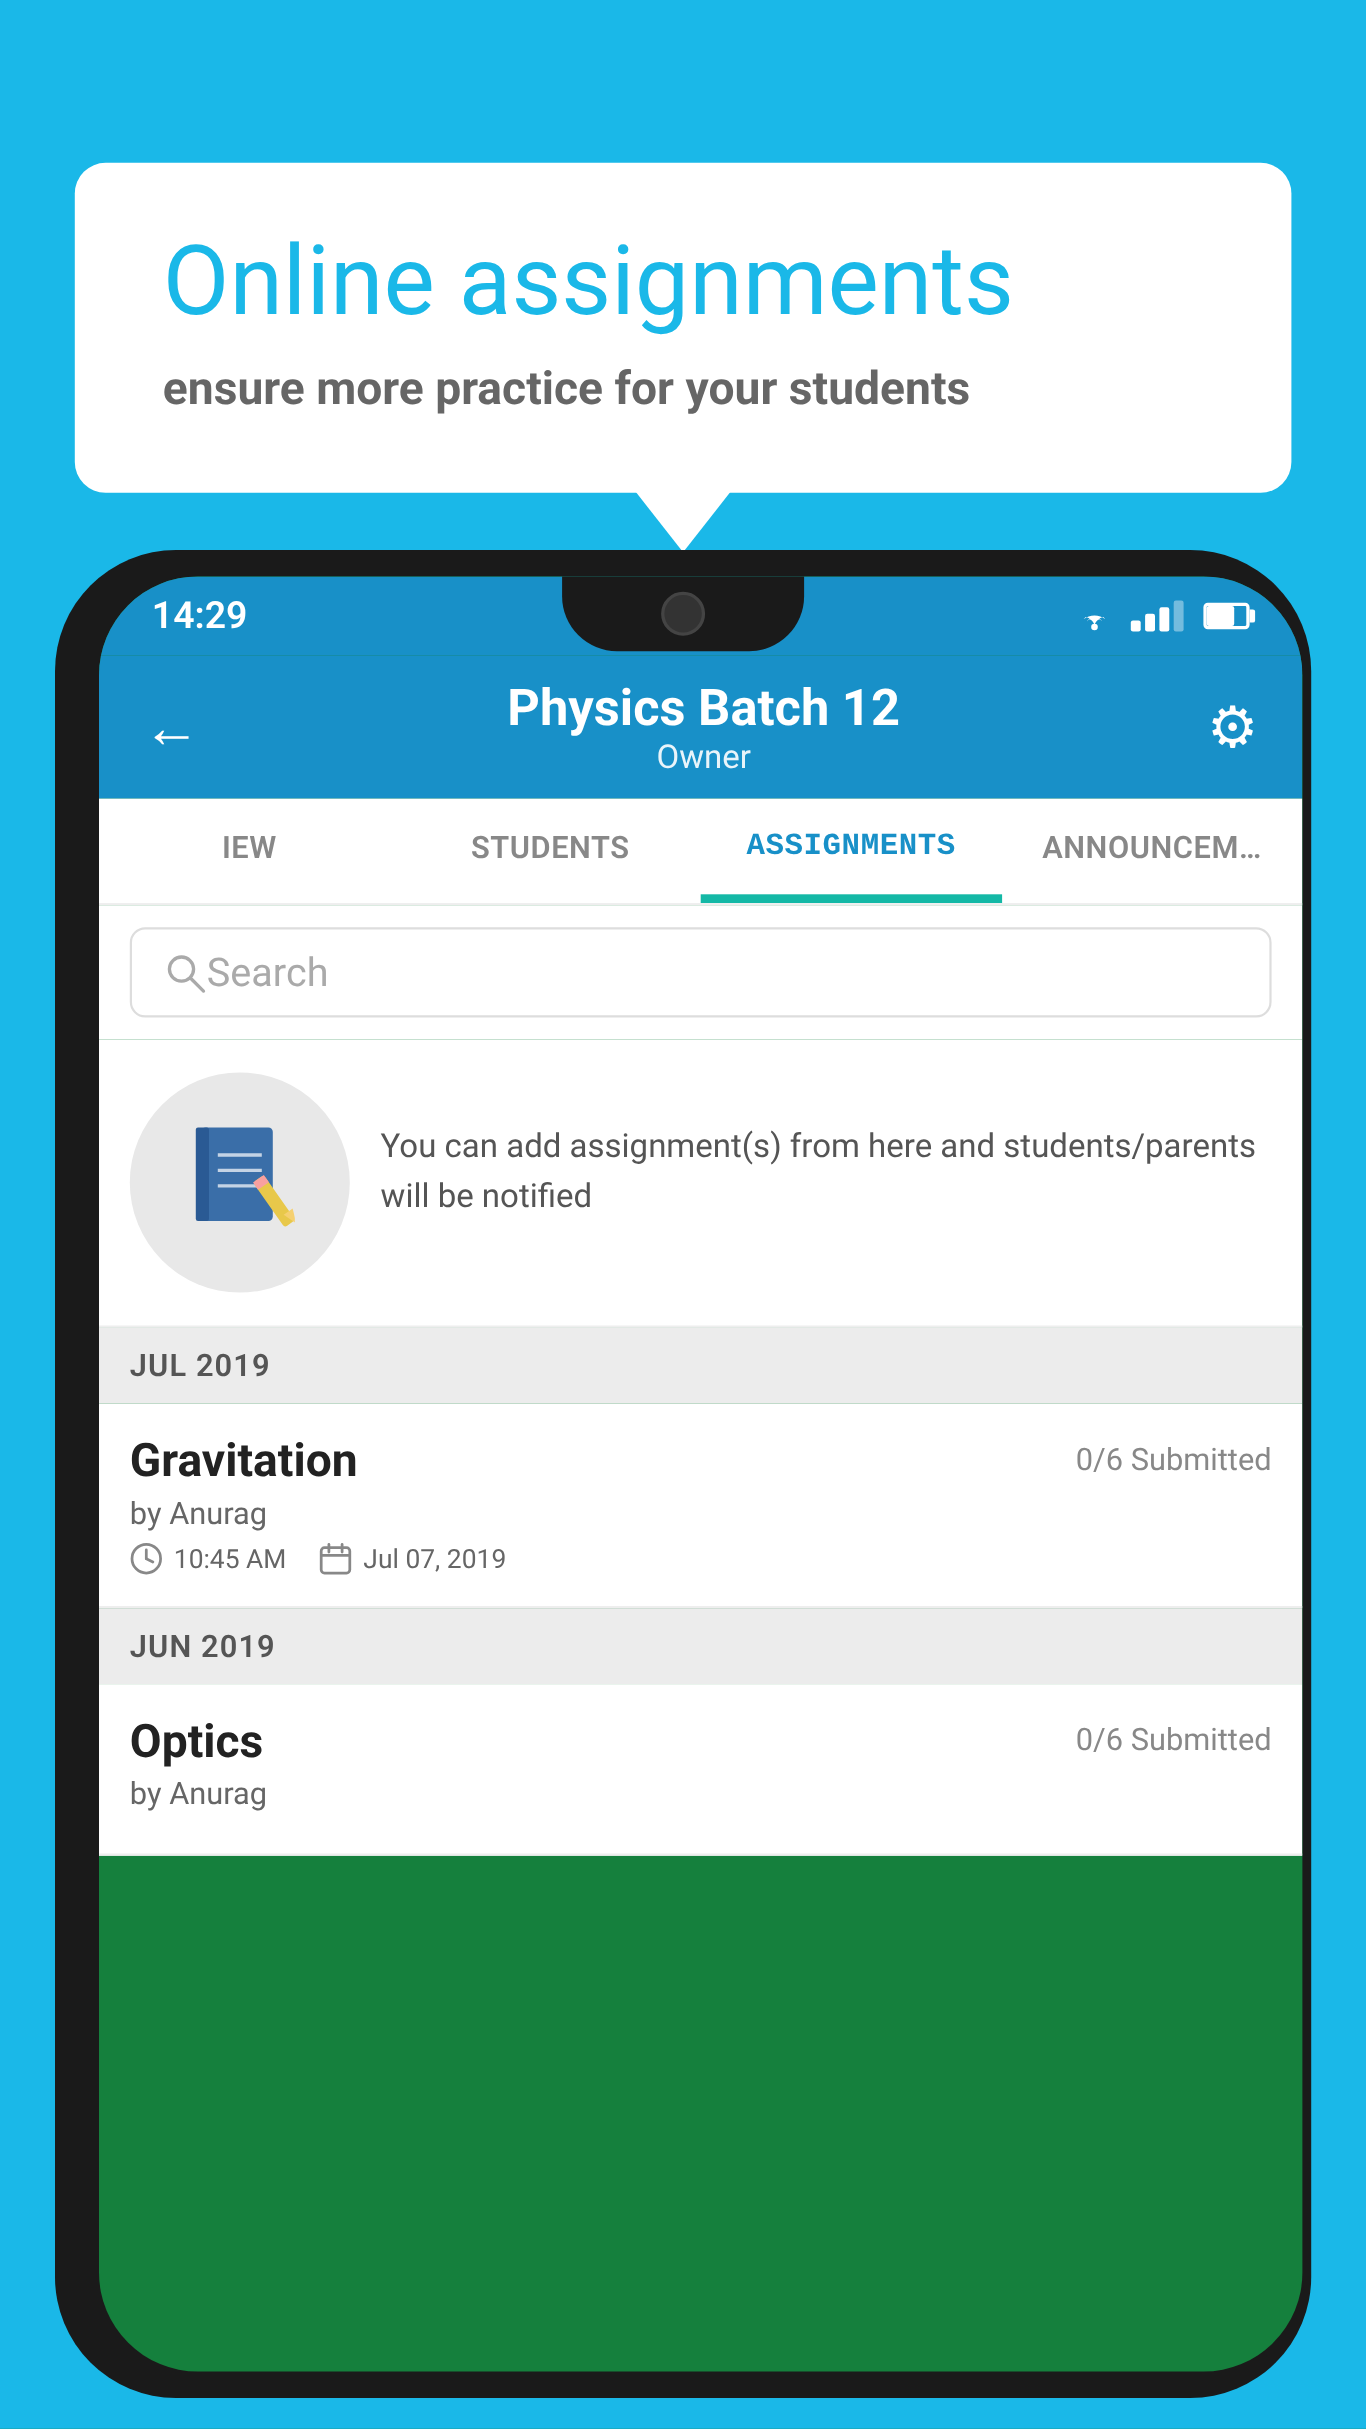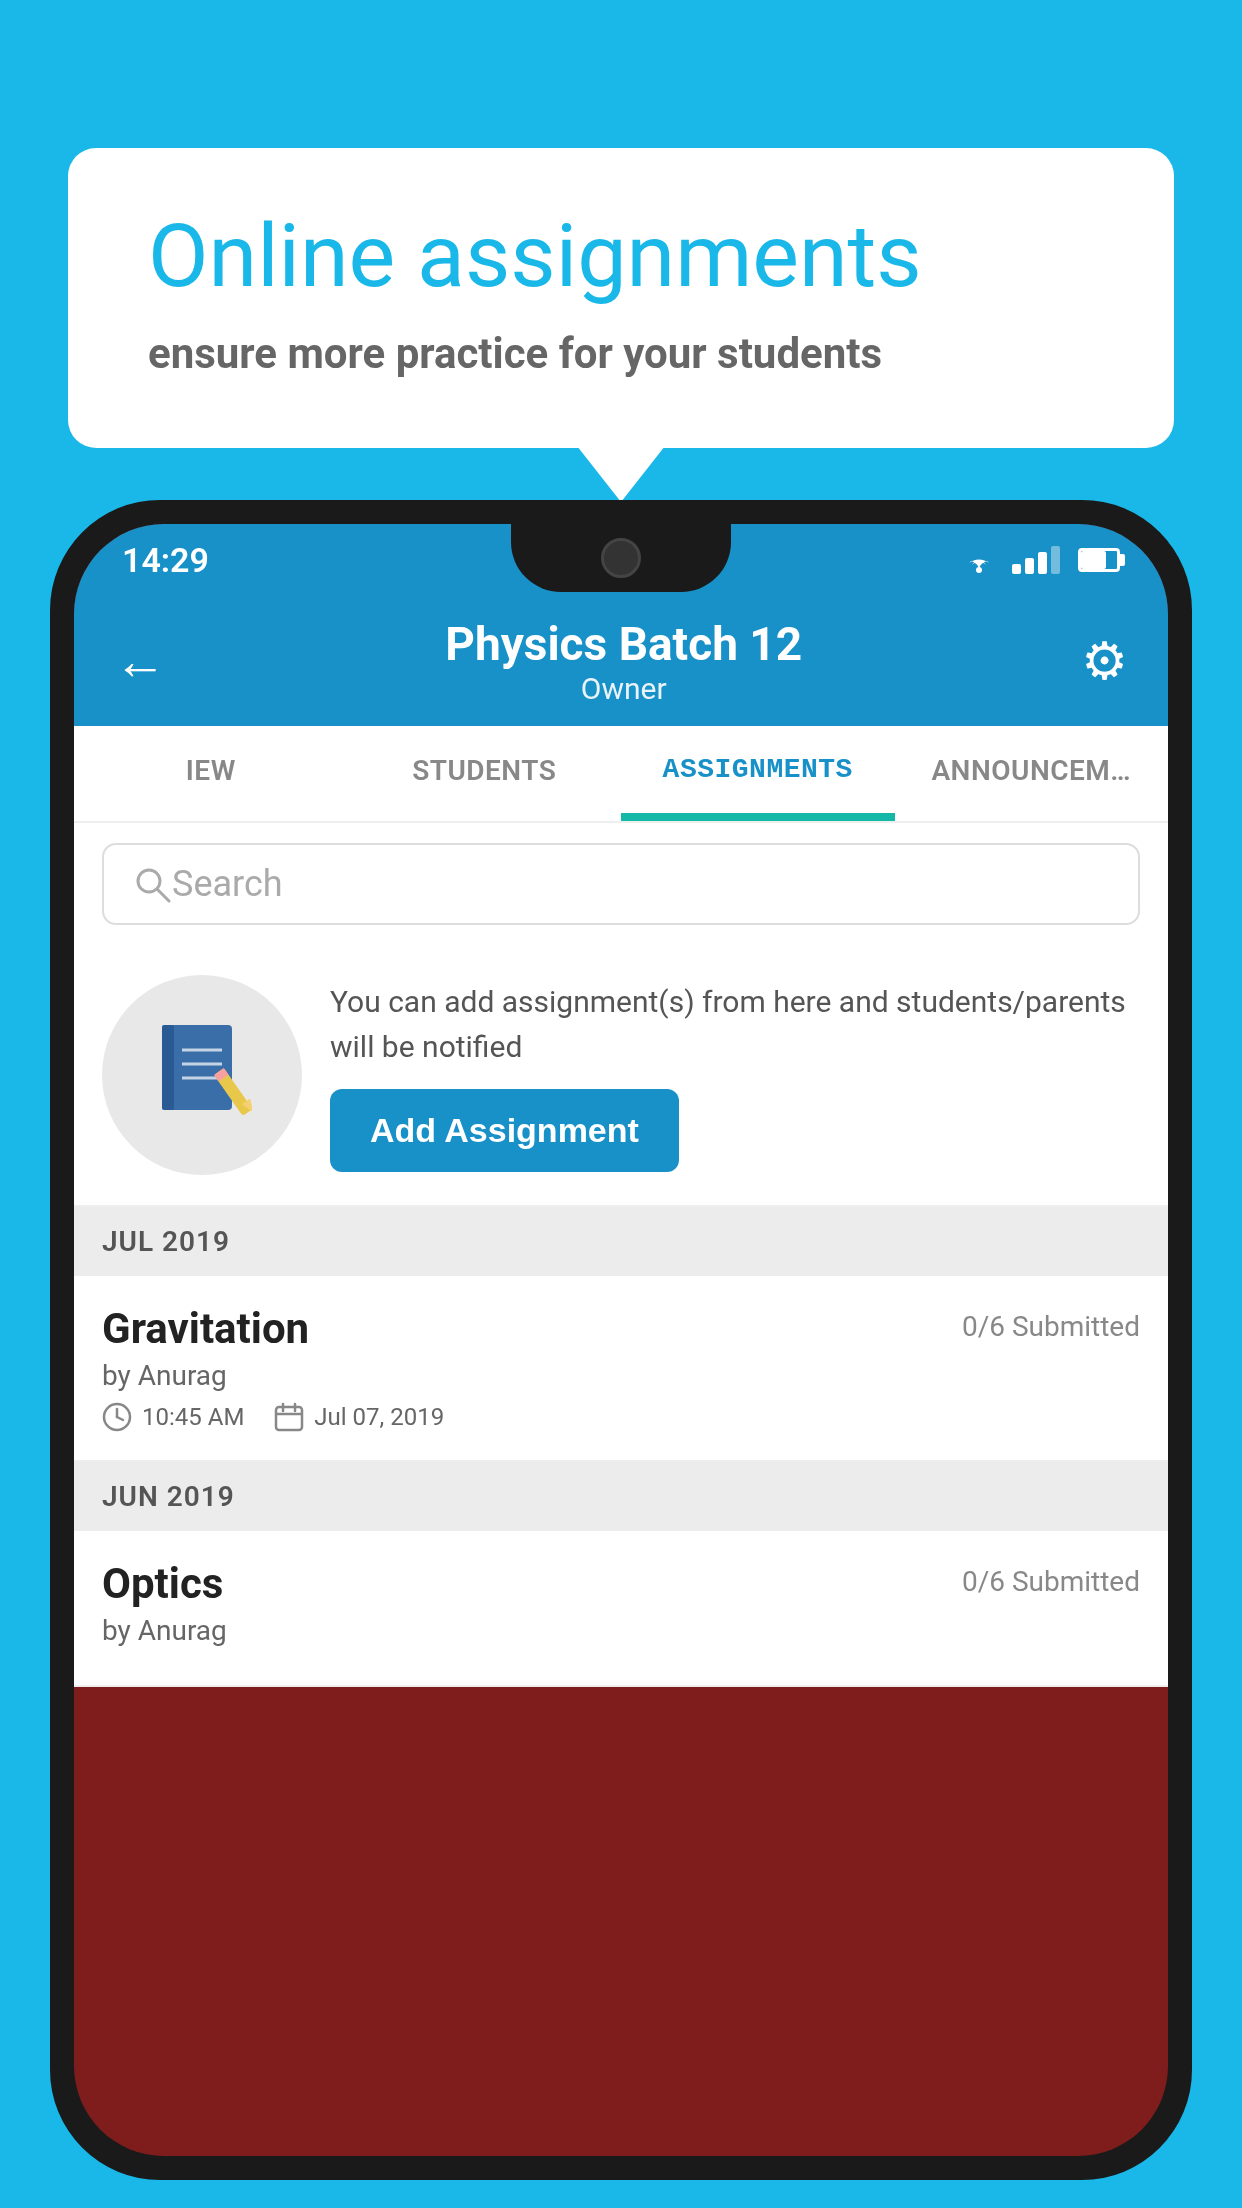--- a/index.html
+++ b/index.html
@@ -88,24 +88,25 @@
       height: 40px;
       background: #333;
       border-radius: 50%;
       margin: 14px auto 0;
       border: 3px solid #444;
     }
 
     .phone-screen {
       width: 100%;
       height: 100%;
-      background: #7f1d1d;
+      background: #15803d;
       border-radius: 90px;
       overflow: hidden;
       position: relative;
+      margin-left: 16px;
     }
 
     
     .status-bar {
       height: 72px;
       background: #1890c8;
       display: flex;
       align-items: center;
       justify-content: space-between;
       padding: 0 48px;
@@ -422,21 +423,20 @@
             <line x1="30" y1="44" x2="70" y2="44" stroke="white" stroke-width="3" opacity="0.7"></line>
             <line x1="30" y1="58" x2="70" y2="58" stroke="white" stroke-width="3" opacity="0.7"></line>
 
             <rect x="62" y="55" width="12" height="50" rx="3" fill="#e8c84a" transform="rotate(-35 62 55)"></rect>
             <polygon points="68,95 78,95 73,108" fill="#f5d070" transform="rotate(-35 62 55)"></polygon>
             <rect x="62" y="55" width="12" height="8" fill="#f8a0a0" transform="rotate(-35 62 55)"></rect>
           </svg>
         </div>
         <div class="promo-content">
           <p class="promo-text">You can add assignment(s) from here and students/parents will be notified</p>
-          <button class="add-assignment-btn">Add Assignment</button>
         </div>
       </div>
 
       <div class="section-header">JUL 2019</div>
 
       <div class="assignment-item">
         <div class="assignment-top">
           <span class="assignment-name">Gravitation</span>
           <span class="assignment-submitted">0/6 Submitted</span>
         </div>

